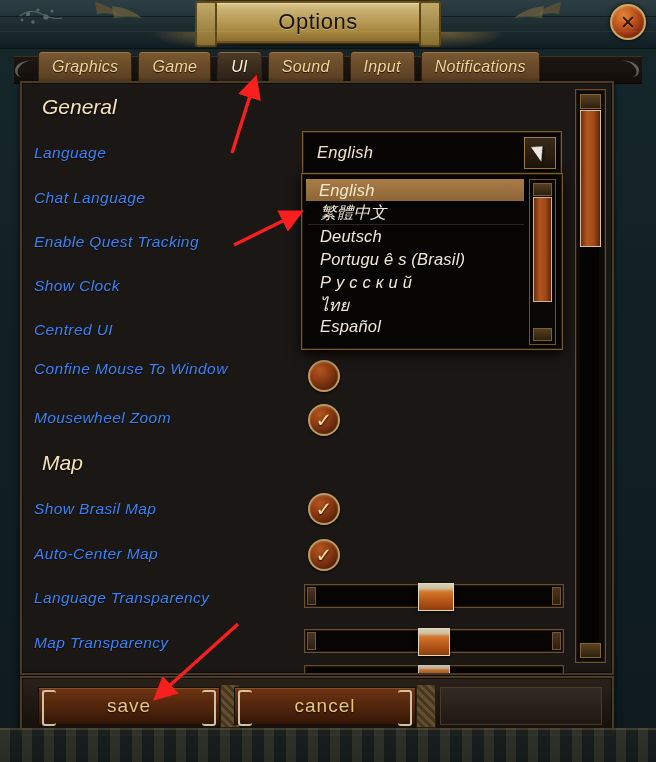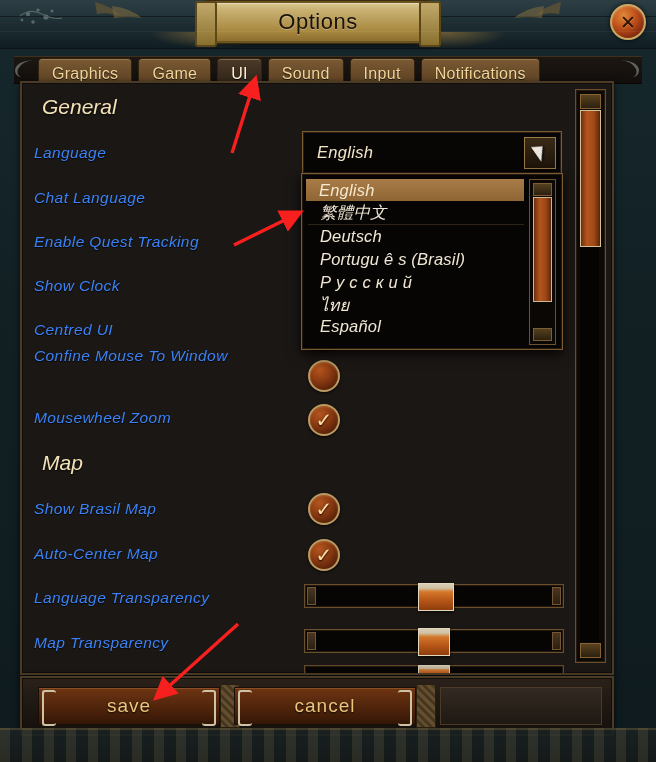--- a/index.html
+++ b/index.html
@@ -82,21 +82,21 @@
   
   #tabbar{
     position:absolute;left:0;top:50px;width:656px;height:34px;
   }
   #tabbar-bg{
     position:absolute;left:14px;top:6px;width:628px;height:26px;
     background:linear-gradient(180deg,#1d1713,#120e0b);
     border-top:1px solid #40311f;border-bottom:1px solid #0a0705;
   }
   #tabs{
-    position:absolute;left:38px;top:8px;display:flex;align-items:flex-start;height:34px;
+    position:absolute;left:38px;top:1px;display:flex;align-items:flex-start;height:34px;font-style:italic;
   }
   .tab{
     height:29px;padding:0 13px;margin-right:6px;
     display:flex;align-items:center;justify-content:center;
     background:linear-gradient(180deg,#7a5a34 0%,#6a4c2a 45%,#5a3f22 100%);
     border:1px solid #30220f;border-bottom:none;
     border-radius:4px 4px 0 0;
     color:#f0d79a;font-size:16px;letter-spacing:.3px;
     text-shadow:0 1px 1px rgba(0,0,0,.75);
     cursor:pointer;
@@ -400,21 +400,21 @@
   <div id="panel">
     <div id="panel-inner">
 
       <div class="section-title" style="top:12px;">General</div>
 
       <div class="row-label" style="top:61px;">Language</div>
       <div class="row-label" style="top:106px;">Chat Language</div>
       <div class="row-label" style="top:150px;">Enable Quest Tracking</div>
       <div class="row-label" style="top:194px;">Show Clock</div>
       <div class="row-label" style="top:238px;">Centred UI</div>
-      <div class="row-label" style="top:264px;text-align:right;">Confine Mouse To Window</div>
+      <div class="row-label" style="top:277px;text-align:right;">Confine Mouse To Window</div>
       <div class="row-label" style="top:326px;">Mousewheel Zoom</div>
 
       <div class="toggle" style="left:286px;top:147px;">
           <span class="chk">✓</span>
         </div>
       <div class="toggle" style="left:286px;top:191px;">
           <span class="chk">✓</span>
         </div>
       <div class="toggle" style="left:286px;top:235px;">
           <span class="chk">✓</span>

